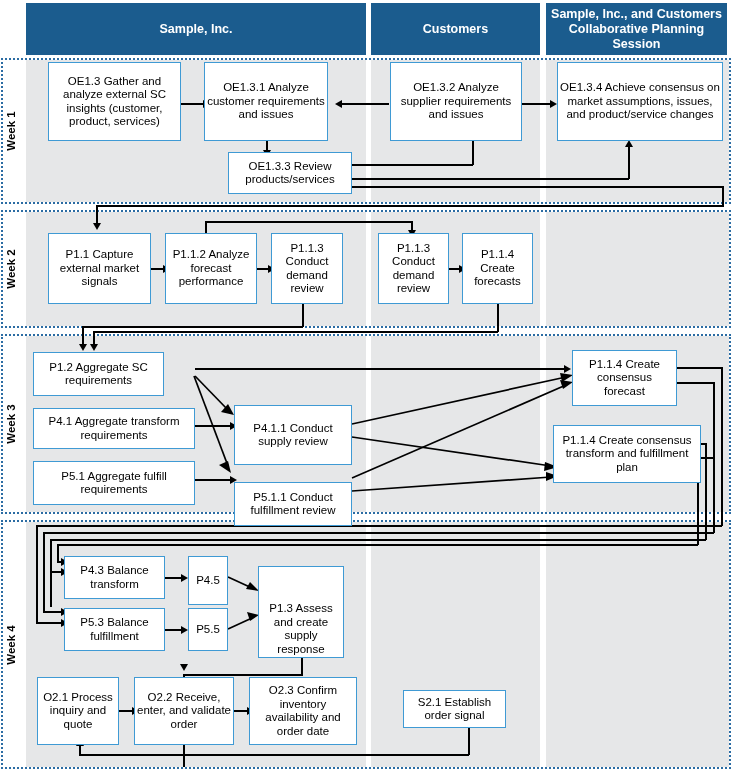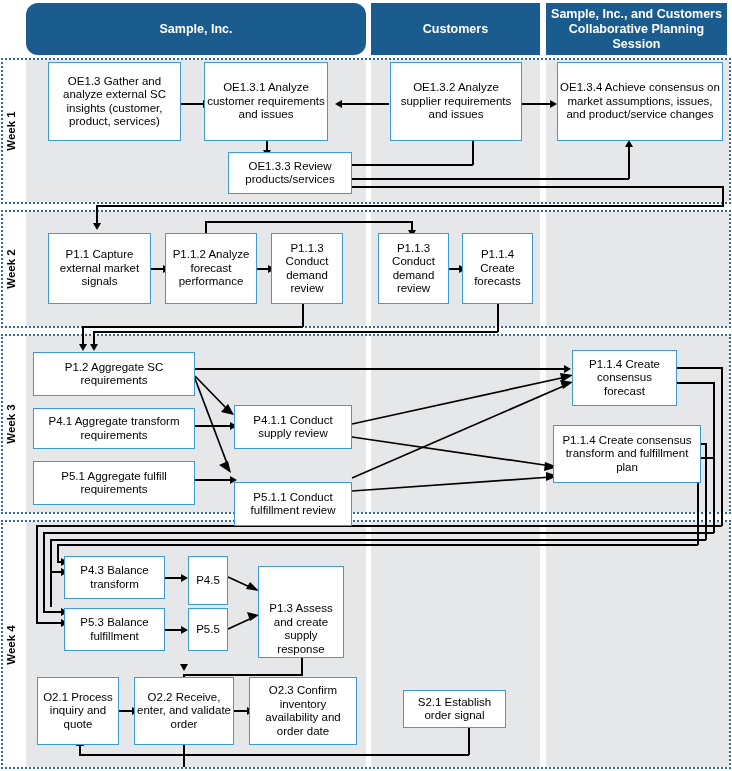--- a/index.html
+++ b/index.html
@@ -96,21 +96,21 @@
 
   .diag { position: absolute; z-index: 4; overflow: visible; }
   .diag line { stroke: #000; stroke-width: 1.7; }
   .diag polygon { fill: #000; }
 </style>
 </head>
 <body>
 
 <div id="canvas">
 
-  <div class="lane-header" style="left:26px; top:3px; width:340px; height:52px;border-radius:12px;">
+  <div class="lane-header" style="left:26px; top:3px; width:340px; height:52px;">
     <span>Sample, Inc.</span>
   </div>
   <div class="lane-header" style="left:546px; top:3px; width:181px; height:52px;">
     <span>Sample, Inc., and Customers Collaborative Planning Session</span>
   </div>
   <div class="lane-header" style="left:371px; top:3px; width:169px; height:52px;">
     <span>Customers</span>
   </div>
 
   <div class="week-row" style="left:1px; top:58px; width:730px; height:146px;"></div>
@@ -252,30 +252,30 @@
     <line x1="352" y1="491" x2="551" y2="477"></line>
     <polygon points="558,476 546,472 546,481"></polygon>
   </svg>
 
   <div class="h" style="left:195px; top:425px; width:37px;"></div>
   <div class="arrow right" style="left:230px; top:421.5px;"></div>
 
   <div class="h" style="left:195px; top:479px; width:37px;"></div>
   <div class="arrow right" style="left:230px; top:475.5px;"></div>
 
-  <div class="box" style="left:33px; top:352px; width:162px; height:44px;">
+  <div class="box" style="left:33px; top:352px; width:131px; height:44px;">
     <span>P1.2 Aggregate SC requirements</span>
   </div>
   <div class="box" style="left:33px; top:408px; width:162px; height:41px;">
     <span>P4.1 Aggregate transform requirements</span>
   </div>
   <div class="box" style="left:33px; top:461px; width:162px; height:44px;">
     <span>P5.1 Aggregate fulfill requirements</span>
   </div>
-  <div class="box" style="left:234px; top:405px; width:118px; height:44px;">
+  <div class="box" style="left:234px; top:405px; width:118px; height:60px;">
     <span>P4.1.1 Conduct supply review</span>
   </div>
   <div class="box" style="left:234px; top:462px; width:118px; height:44px;margin-top:20px;">
     <span>P5.1.1 Conduct fulfillment review</span>
   </div>
   <div class="box" style="left:572px; top:350px; width:105px; height:56px;">
     <span>P1.1.4 Create consensus forecast</span>
   </div>
   <div class="box" style="left:553px; top:425px; width:148px; height:58px;">
     <span>P1.1.4 Create consensus transform and fulfillment plan</span>

